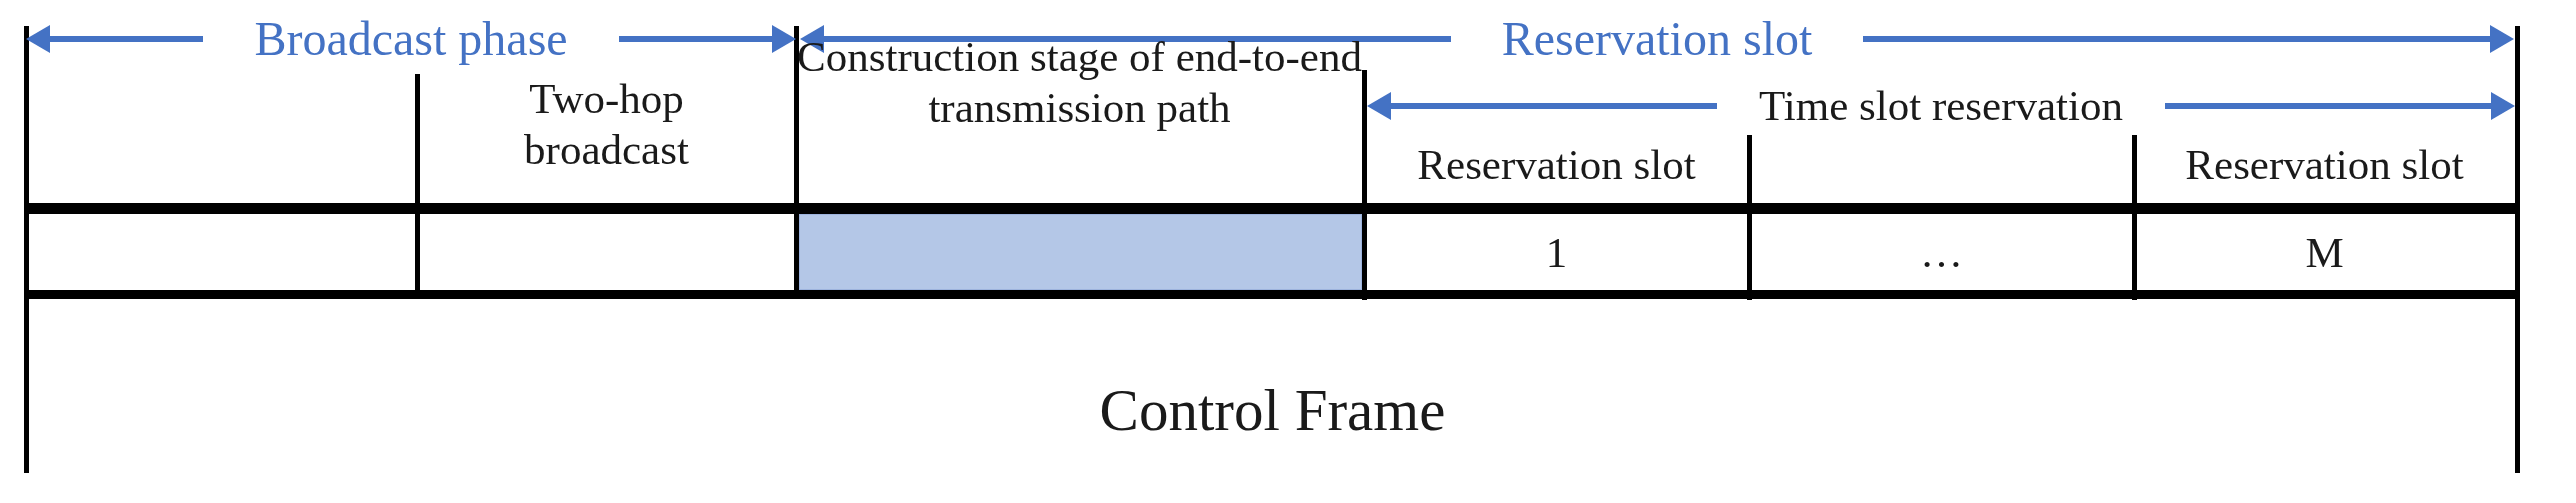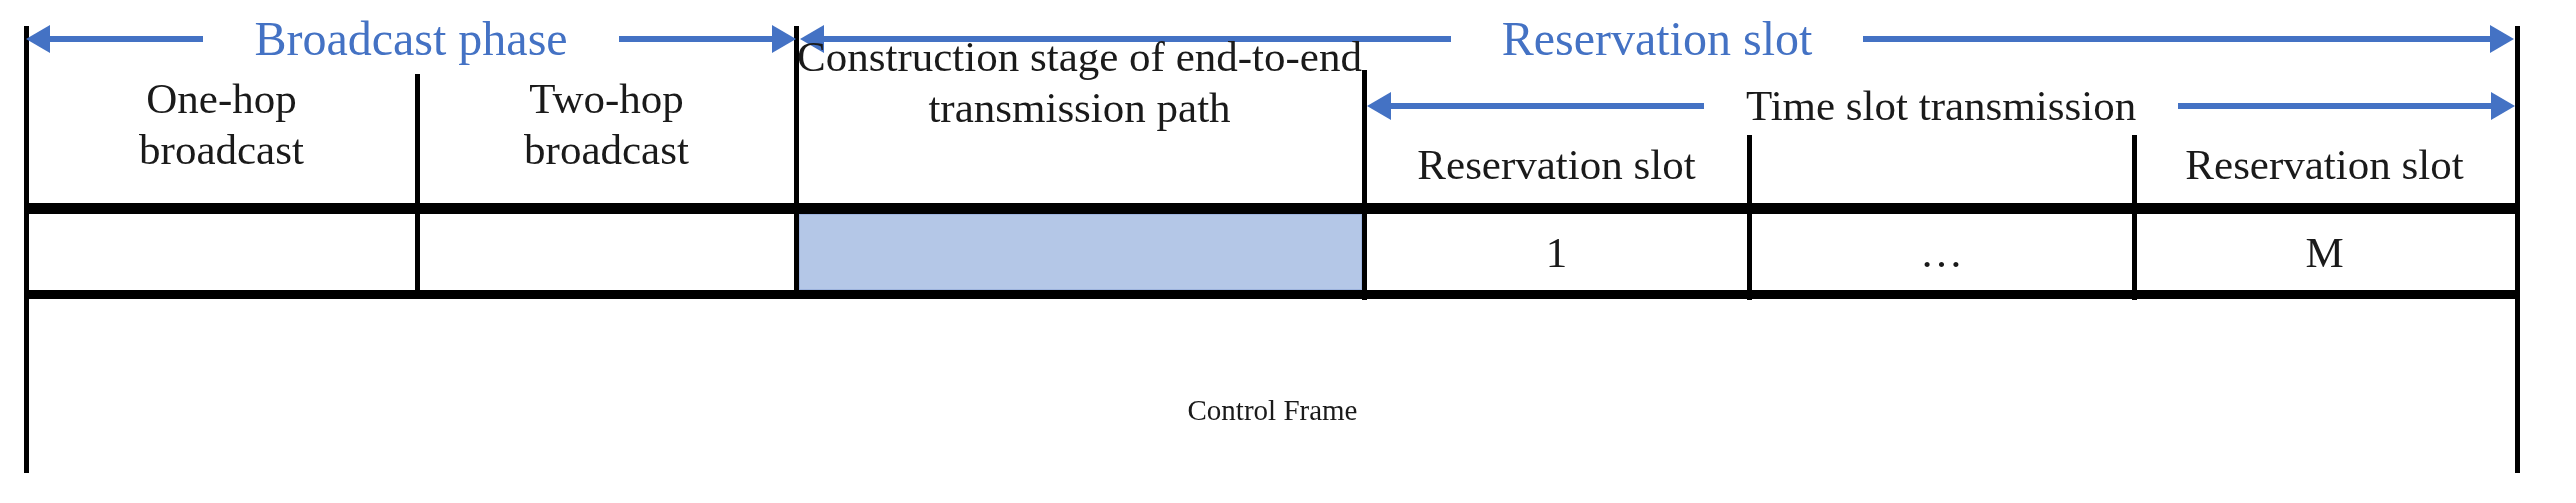--- a/index.html
+++ b/index.html
@@ -40,21 +40,21 @@
   }
   .slot-val{
     position:absolute;top:214px;height:76px;
     display:flex;align-items:center;justify-content:center;
     font-size:43px;color:#1a1a1a;
   }
   .control-frame{
     position:absolute;left:26px;top:299px;width:2493px;height:174px;
     display:flex;align-items:center;justify-content:center;
     box-sizing:border-box;padding-top:48px;
-    font-size:29px;color:#1a1a1a;
+    font-size:59px;color:#1a1a1a;
   }
 </style>
 </head>
 <body>
 
 <div class="canvas">
 
   <div class="fill-cell"></div>
 
   <div class="vline" style="left:24px;top:26px;height:447px;"></div>
@@ -80,26 +80,25 @@
     <span class="head left"></span>
     <span class="shaft"></span>
     <span class="arrow-label">Reservation slot</span>
     <span class="shaft"></span>
     <span class="head right"></span>
   </div>
 
   <div class="arrow" style="left:1367px;top:78px;width:1148px;">
     <span class="head left"></span>
     <span class="shaft"></span>
-    <span class="arrow-label black">Time slot transmission</span>
+    <span class="arrow-label black">Time slot reservation</span>
     <span class="shaft"></span>
     <span class="head right"></span>
   </div>
 
-  <div class="cell-label" style="left:82px;top:73px;width:279px;">One-hop broadcast</div>
   <div class="cell-label" style="left:467px;top:73px;width:279px;text-align:center;">Two-hop broadcast</div>
   <div class="cell-label" style="left:796px;top:31px;width:567px;">Construction stage of end-to-end transmission path</div>
   <div class="cell-label" style="left:1364px;top:139px;width:385px;white-space:nowrap;">Reservation slot</div>
   <div class="cell-label" style="left:2133px;top:139px;width:383px;white-space:nowrap;">Reservation slot</div>
 
   <div class="slot-val" style="left:1364px;width:385px;">1</div>
   <div class="slot-val" style="left:1749px;width:385px;">…</div>
   <div class="slot-val" style="left:2133px;width:383px;">M</div>
 
   <div class="control-frame">Control Frame</div>

